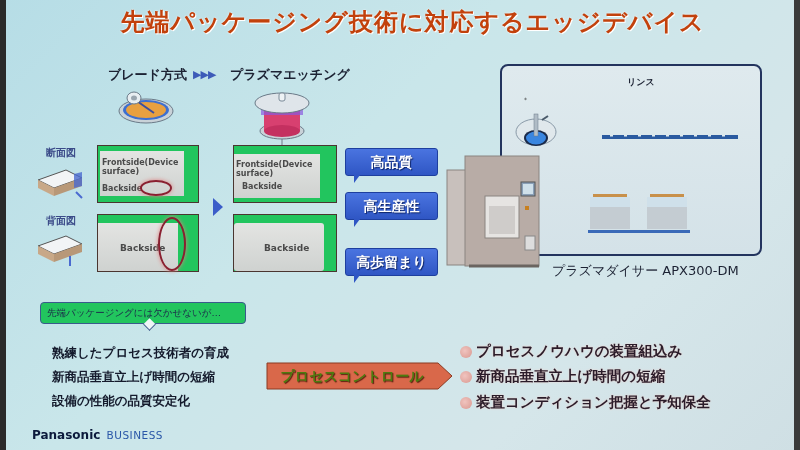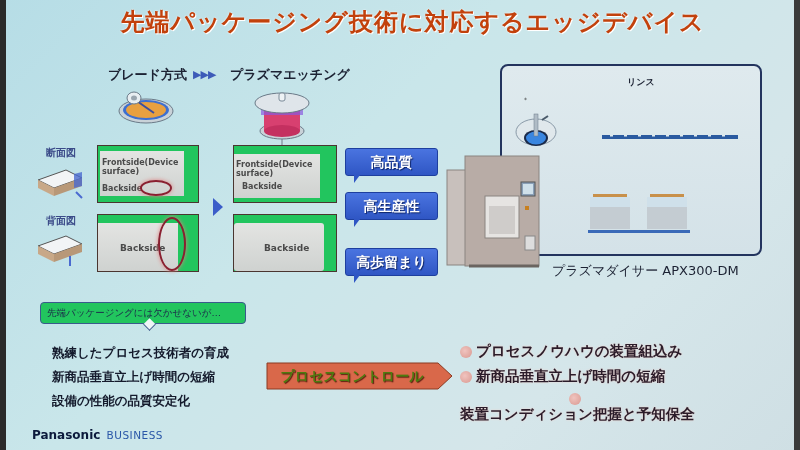--- a/index.html
+++ b/index.html
@@ -228,21 +228,21 @@
 </div>
 
 <div class="feature" style="top:342px;">
   <span class="dot"></span>
   <span>プロセスノウハウの装置組込み</span>
 </div>
 <div class="feature" style="top:367px;">
   <span class="dot"></span>
   <span>新商品垂直立上げ時間の短縮</span>
 </div>
-<div class="feature" style="top:393px;flex-direction:column;">
+<div class="feature" style="top:393px;">
   <span class="dot"></span>
   <span>装置コンディション把握と予知保全</span>
 </div>
 
 <div class="brand">
   <span>Panasonic</span>
   <span class="brand-sub">BUSINESS</span>
 </div>
 
 </body></html>

